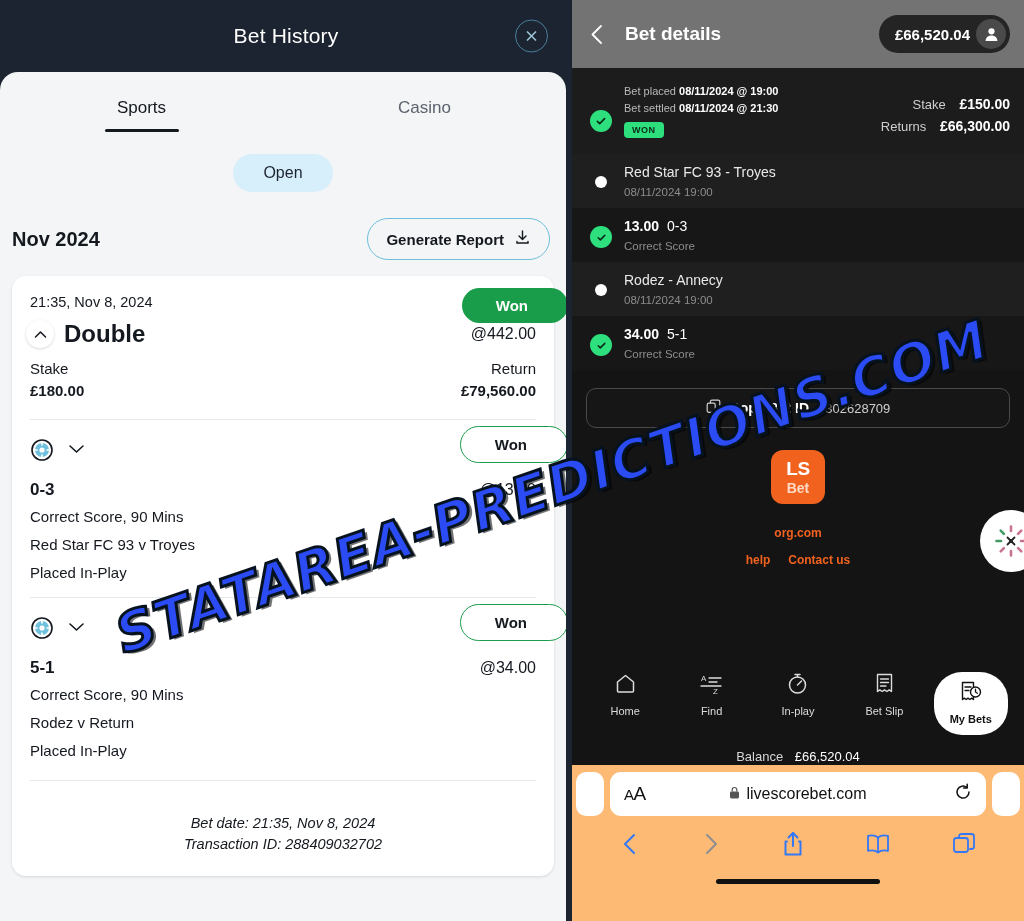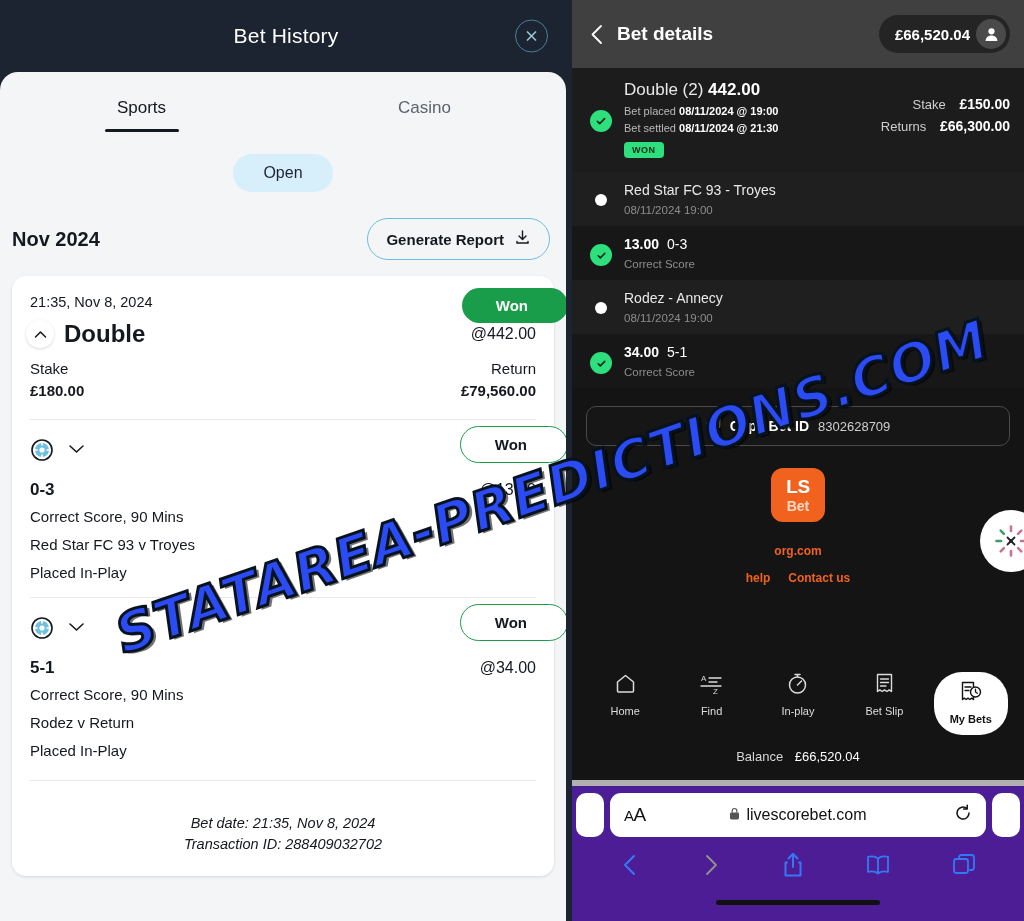--- a/index.html
+++ b/index.html
@@ -152,22 +152,22 @@
   
   .right-panel {
     width:452px; height:921px; position:relative;
     background:#b0b0b0; overflow:hidden;
   }
   .rp-app {
     position:absolute; left:0; top:0; width:452px; height:780px;
     background:#141414;
   }
   .rp-header {
-    height:68px; background:#404040;
-    display:flex; align-items:center; padding:0 14px 0 18px; gap:14px;
+    height:68px; background:#737373;
+    display:flex; align-items:center; padding:0 14px 0 18px; gap:22px;
   }
   .back-chev { display:block; }
   .rp-title { color:#fff; font-size:19px; font-weight:bold; flex:1; }
   .balance-pill {
     display:flex; align-items:center; gap:6px;
     background:#242424; border-radius:20px; padding:4px 4px 4px 16px;
   }
   .balance-amount { color:#fff; font-size:15px; font-weight:bold; }
   .avatar-circle {
     width:30px; height:30px; border-radius:50%; background:#4a4a4a;
@@ -250,22 +250,22 @@
   .nav-item .nl { color:#dcdcdc; font-size:11px; }
   .nav-item.active {
     background:#fff; border-radius:28px; padding:8px 0 10px 0;
   }
   .nav-item.active .nl { color:#111; font-weight:bold; }
   .nav-balance { text-align:center; margin-top:14px; font-size:13px; color:#d6d6d6; }
   .nav-balance b { color:#fff; font-weight:400; margin-left:8px; }
 
   
   .safari {
-    position:absolute; left:0; right:0; bottom:0; height:135px;
-    background:#4c1d95;
+    position:absolute; left:0; right:0; bottom:0; height:156px;
+    background:#fdba74;
   }
   .url-bar-wrap { display:flex; align-items:center; height:52px; padding:6px 4px 0 4px; gap:6px; }
   .tab-stub { width:28px; height:44px; background:#fff; border-radius:10px; }
   .url-bar {
     flex:1; height:44px; background:#fff; border-radius:11px;
     display:flex; align-items:center; padding:0 14px; position:relative;
   }
   .aa { font-size:15px; color:#111; letter-spacing:-.5px; }
   .aa .big { font-size:19px; }
   .url-center {
@@ -450,24 +450,20 @@
       <div class="timeline">
         <div class="tl-spine"></div>
 
         <div class="summary-row">
           <div class="node check" style="top:42px">
             <svg width="12" height="12" viewBox="0 0 12 12">
                 <path d="M2.4 6.3l2.3 2.3L9.6 3.7" stroke="#0b2b18" stroke-width="1.7" fill="none" stroke-linecap="round" stroke-linejoin="round"></path>
               </svg>
           </div>
           <div class="sum-left">
-            <div class="sum-title">
-              <span>Double (2)</span>
-              <b>442.00</b>
-            </div>
             <div class="sum-line">
               <span>Bet placed</span>
               <b>08/11/2024 @ 19:00</b>
             </div>
             <div class="sum-line">
               <span>Bet settled</span>
               <b>08/11/2024 @ 21:30</b>
             </div>
             <div class="won-chip">WON</div>
           </div>

